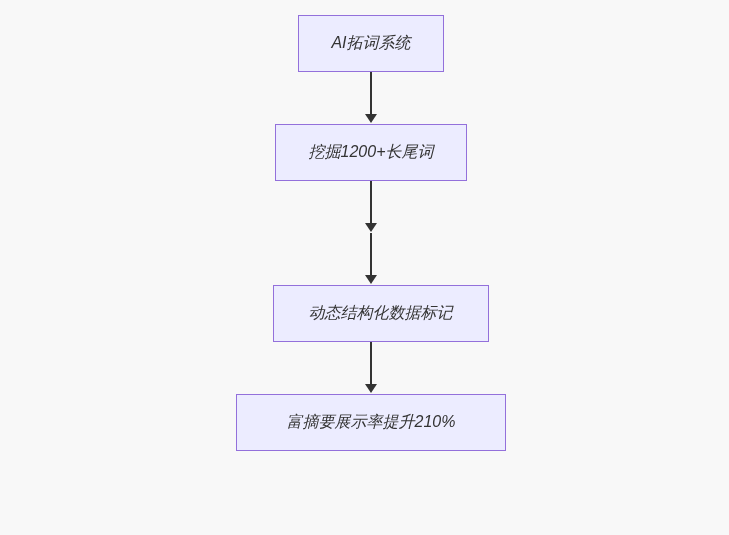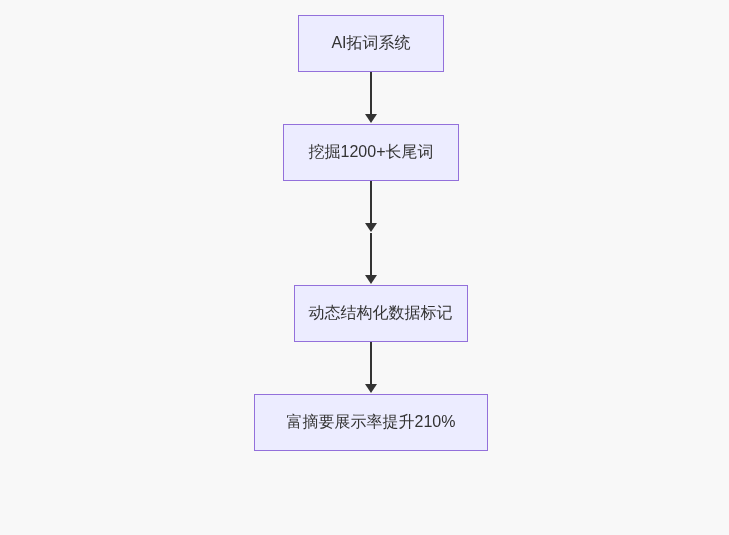--- a/index.html
+++ b/index.html
@@ -32,26 +32,27 @@
     height: 57px;
     background: var(--node-fill);
     border: 1px solid var(--node-border);
     color: var(--text);
     font-size: 16px;
     display: flex;
     align-items: center;
     justify-content: center;
     white-space: nowrap;
     flex: none;
+    font-style: italic;
   }
   .node.n1 { width: 146px; }
-  .node.n2 { width: 176px; }
+  .node.n2 { width: 192px; }
   .node.n3 { width: 221px; }
-  .node.n4 { width: 174px; margin-left: 19px; }
-  .node.n5 { width: 234px; }
+  .node.n4 { width: 216px; margin-left: 19px; }
+  .node.n5 { width: 270px; }
   .edge {
     position: relative;
     height: 52px;
     width: 2px;
     flex: none;
   }
   .edge .shaft {
     position: absolute;
     left: 0; top: 0;
     width: 2px;

